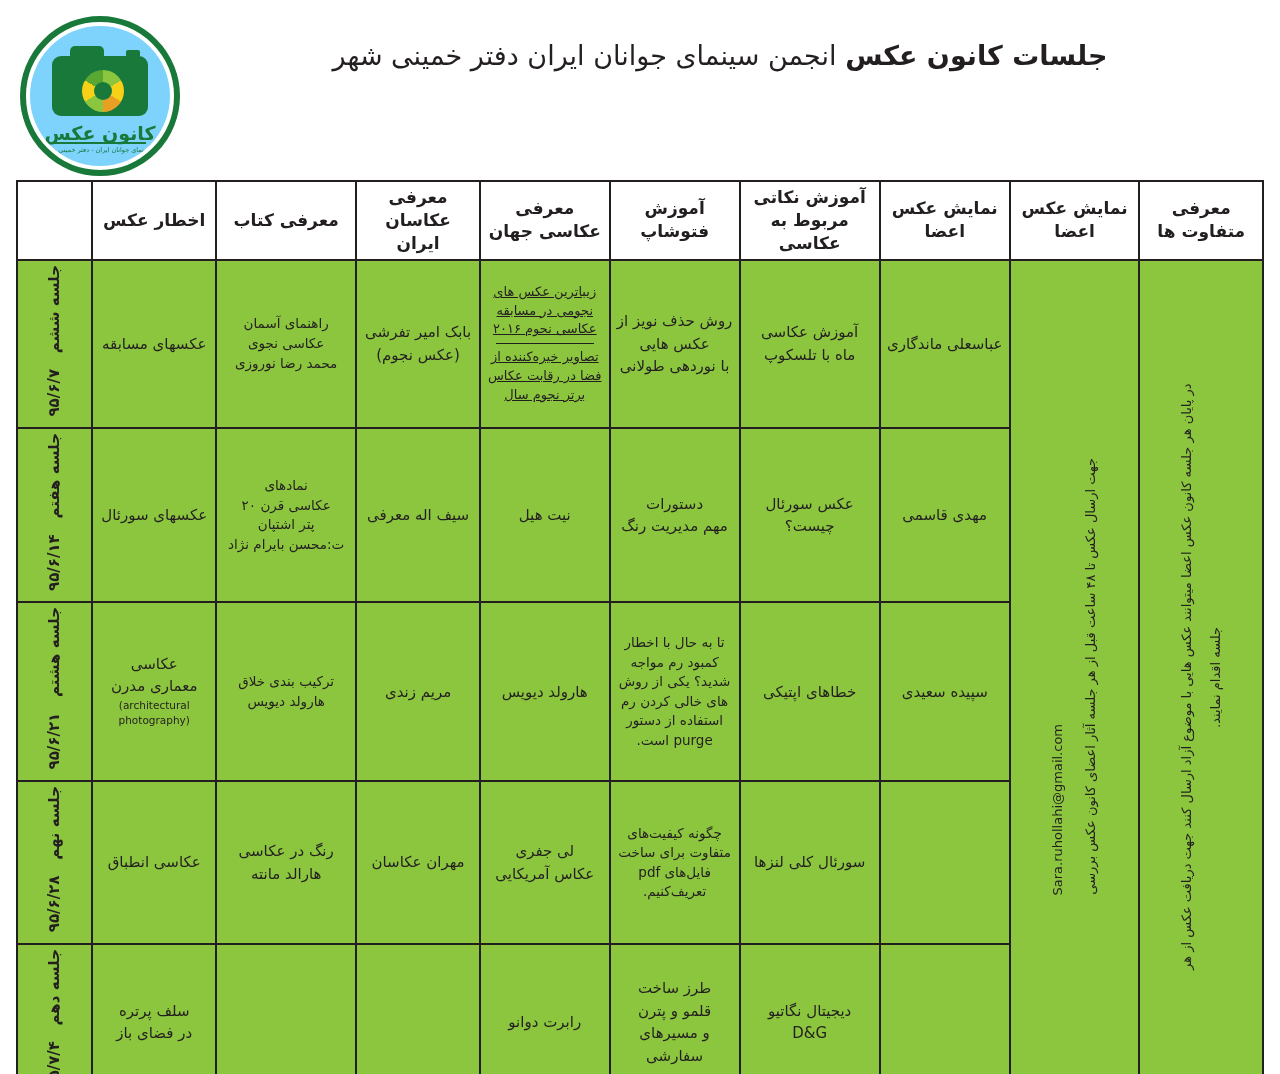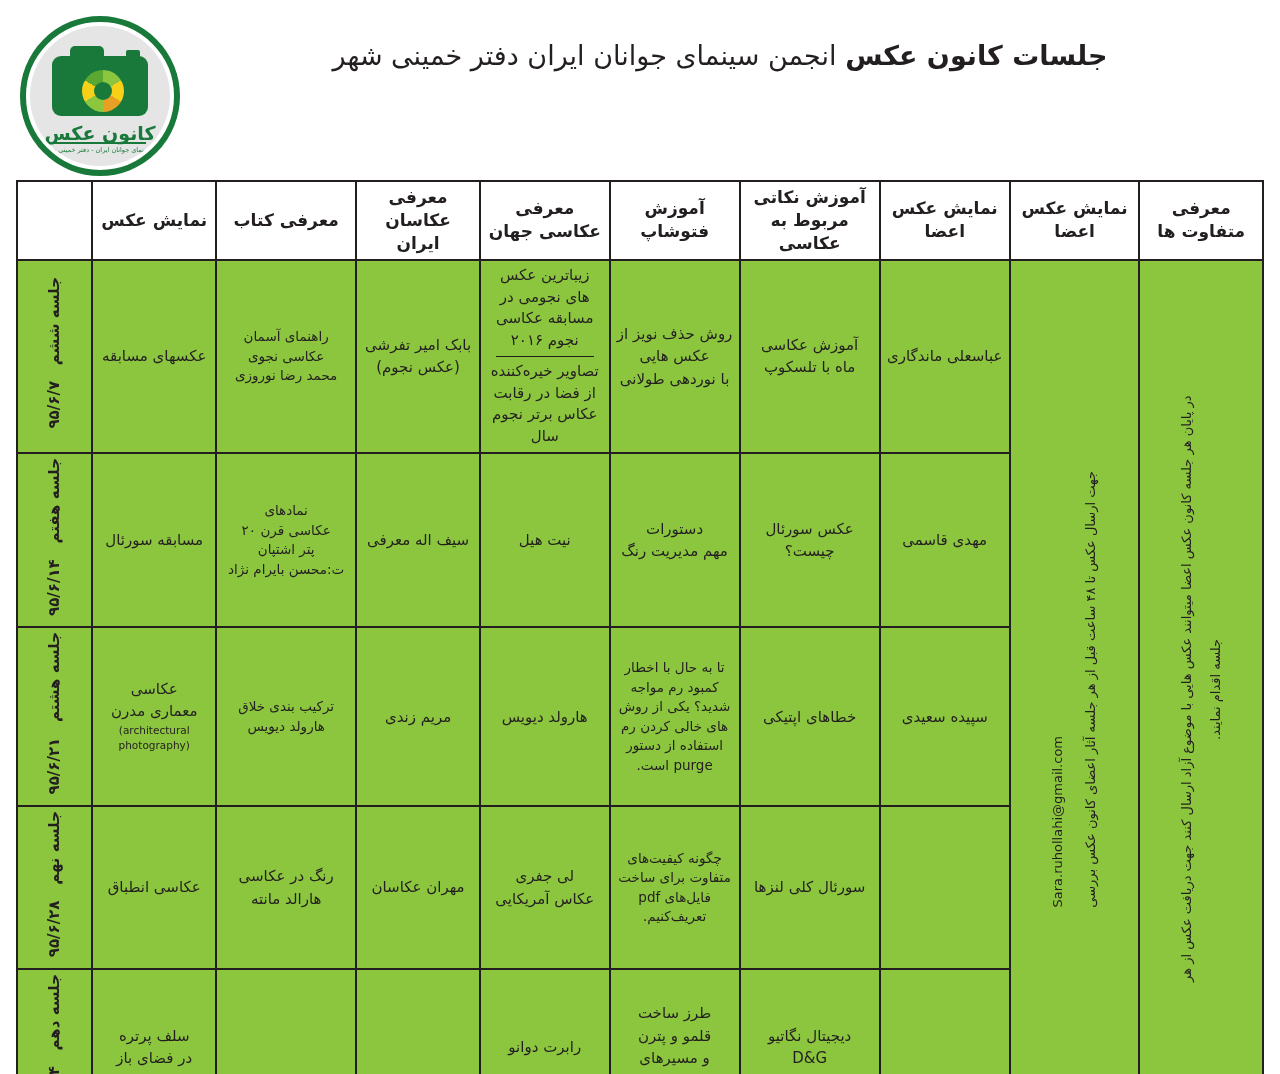--- a/index.html
+++ b/index.html
@@ -32,21 +32,21 @@
   }
   .logo-ring {
     position: absolute; inset: 0;
     border-radius: 50%;
     border: 6px solid #18793a;
     background: #ffffff;
   }
   .logo-inner {
     position: absolute; inset: 10px;
     border-radius: 50%;
-    background: #e5e5e5;
+    background: #7dd3fc;
     overflow: hidden;
   }
   .cam-body {
     position: absolute;
     left: 22px; top: 30px;
     width: 96px; height: 60px;
     background: #18793a;
     border-radius: 9px;
   }
   .cam-bump {
@@ -161,21 +161,21 @@
   .col-aza { width: 124px; }
   .col-aza2 { width: 124px; }
   .col-jashn { width: 118px; }
 
   td.cell {
     font-size: 15px;
     line-height: 1.5;
     height: 126px;
   }
   td.cell.small { font-size: 13.5px; line-height: 1.45; }
-  td.cell.xsmall { font-size: 15px; line-height: 1.45; }
+  td.cell.xsmall { font-size: 13px; line-height: 1.45; text-decoration: underline; }
 
   .sess-label {
     writing-mode: vertical-rl;
     transform: rotate(180deg);
     font-size: 15px;
     font-weight: bold;
     line-height: 1.9;
     white-space: nowrap;
     display: inline-block;
   }
@@ -241,21 +241,21 @@
       <thead>
         <tr>
           <th>معرفی متفاوت ها</th>
           <th>نمایش عکس اعضا</th>
           <th>نمایش عکس اعضا</th>
           <th>آموزش نکاتی مربوط به عکاسی</th>
           <th>آموزش فتوشاپ</th>
           <th>معرفی عکاسی جهان</th>
           <th>معرفی عکاسان ایران</th>
           <th>معرفی کتاب</th>
-          <th>نمایش عکس</th>
+          <th>اخطار عکس</th>
           <th></th>
         </tr>
       </thead>
       <tbody>
 
         <tr>
           <td class="cell green" rowspan="5">
             <span class="vert-note">در پایان هر جلسه کانون عکس اعضا میتوانند عکس هایی با موضوع آزاد ارسال کنند جهت دریافت عکس از هر جلسه اقدام نمایند.</span>
           </td>
           <td class="cell green" rowspan="5">
@@ -288,21 +288,21 @@
           <td class="cell green"><span style="white-space:pre-line">عکس سورئال
 چیست؟</span></td>
           <td class="cell green"><span style="white-space:pre-line">دستورات
 مهم مدیریت رنگ</span></td>
           <td class="cell green"><span style="white-space:pre-line">نیت هیل</span></td>
           <td class="cell green"><span style="white-space:pre-line">سیف اله معرفی</span></td>
           <td class="cell green small"><span style="white-space:pre-line">نمادهای
 عکاسی قرن ۲۰
 پتر اشتپان
 ت:محسن بایرام نژاد</span></td>
-          <td class="cell green"><span style="white-space:pre-line">مسابقه سورئال</span></td>
+          <td class="cell green"><span style="white-space:pre-line">عکسهای سورئال</span></td>
           <td class="cell green">
             <span class="sess-label"><span>جلسه هفتم</span> &nbsp; <span>۹۵/۶/۱۴</span></span>
           </td>
         </tr>
 
         <tr>
           <td class="cell green"><span>سپیده سعیدی</span></td>
           <td class="cell green"><span style="white-space:pre-line">خطاهای اپتیکی</span></td>
           <td class="cell green small"><span>تا به حال با اخطار کمبود رم مواجه شدید؟ یکی از روش های خالی کردن رم استفاده از دستور purge است.</span></td>
           <td class="cell green"><span style="white-space:pre-line">هارولد دیویس</span></td>

